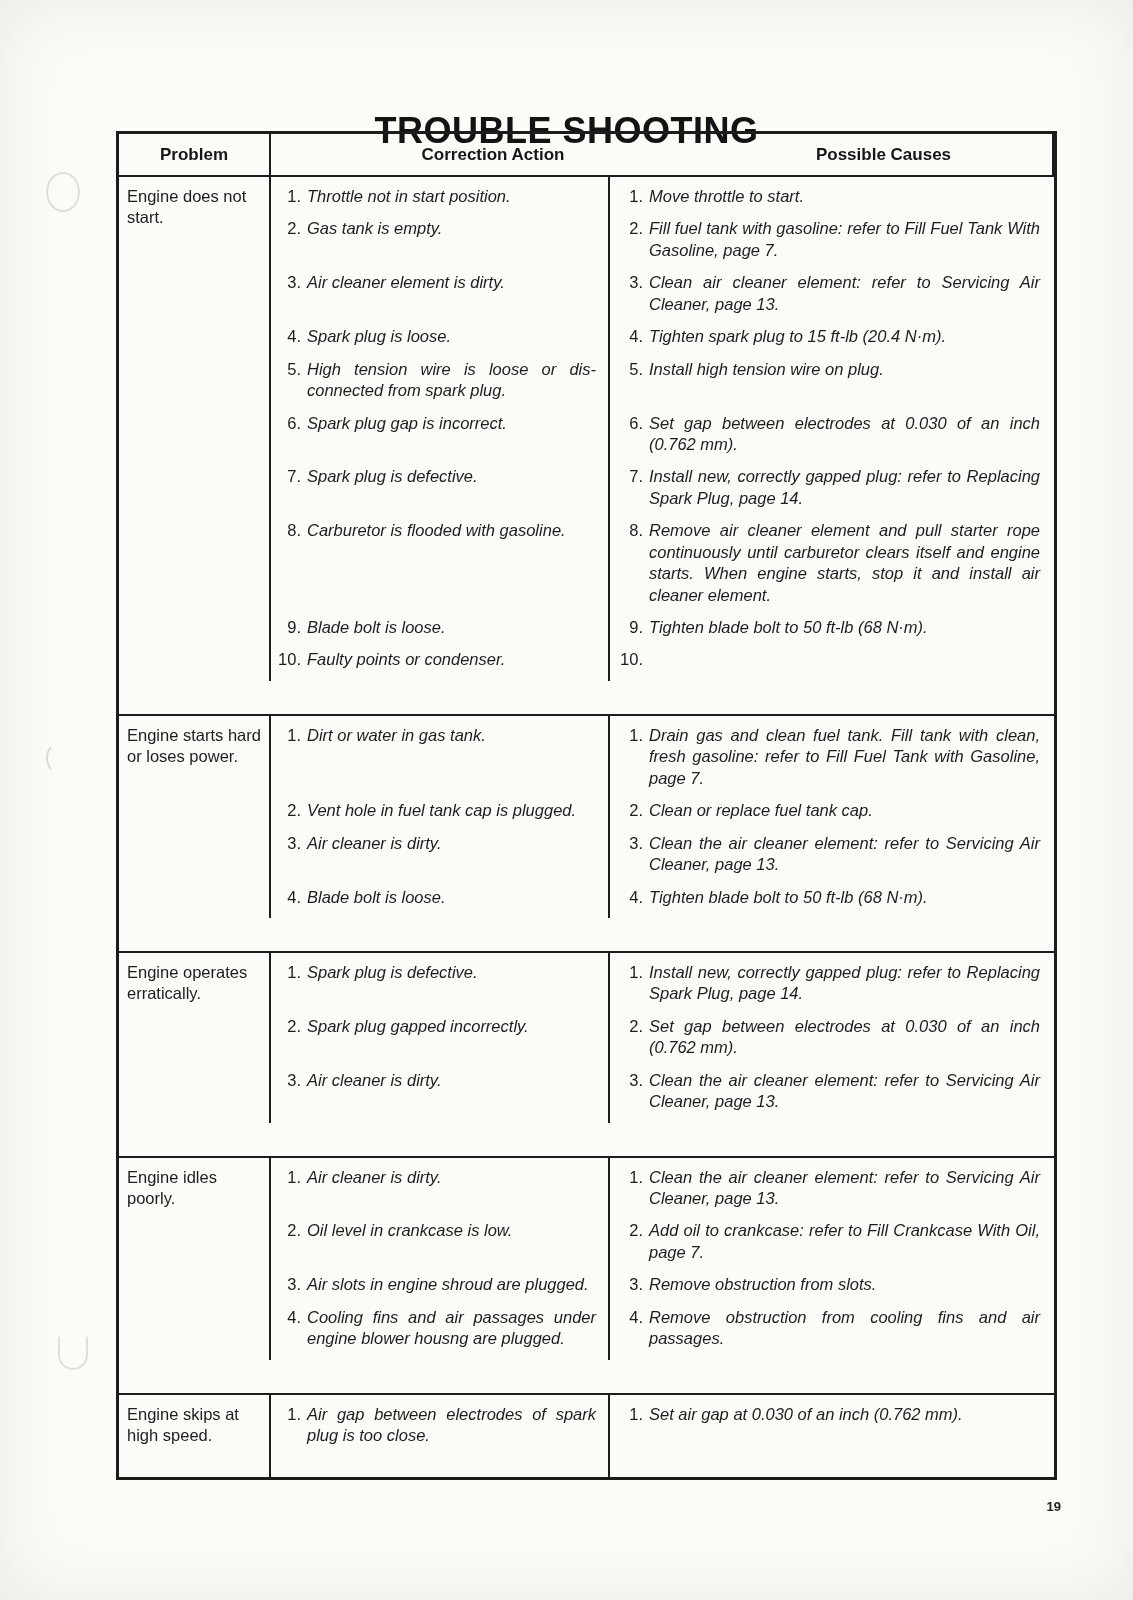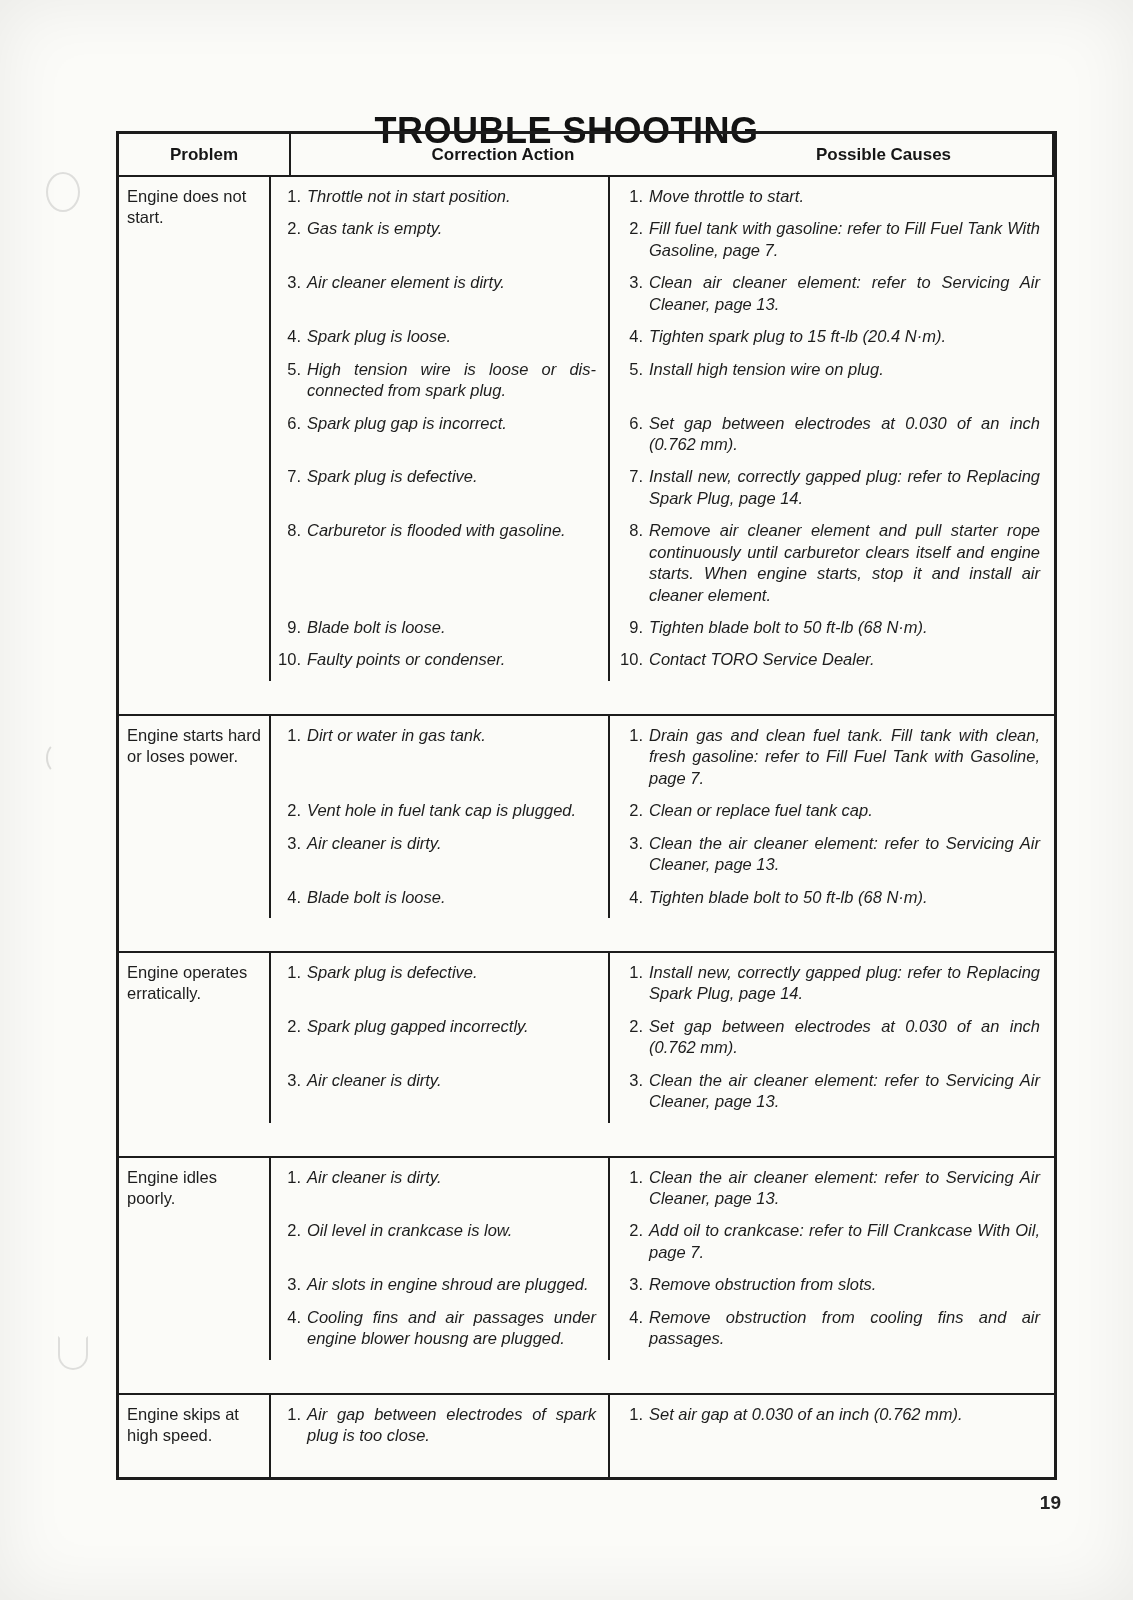--- a/index.html
+++ b/index.html
@@ -39,21 +39,21 @@
     display: flex;
     border-bottom: 2px solid #1c1c1c;
   }
   .th {
     font-weight: 700;
     font-size: 17px;
     text-align: center;
     padding: 11px 4px 10px 4px;
     color: #161616;
   }
-  .th-problem { width: 172px; border-right: 2px solid #1c1c1c; }
+  .th-problem { width: 152px; border-right: 2px solid #1c1c1c; }
   .th-causes  { width: 339px; border-right: 2px solid #1c1c1c; }
   .th-action  { flex: 1; }
 
   .trow { display: flex; }
   .trow + .trow { border-top: 2px solid #1c1c1c; margin-top: 33px; }
   .trow:last-child { min-height: 84px; }
 
   .cell-problem {
     width: 152px;
     border-right: 2px solid #1c1c1c;
@@ -104,21 +104,21 @@
     font-size: 16.5px;
     line-height: 1.3;
     color: #1d1d1d;
     text-align: justify;
     font-style: italic;
   }
   .page-number {
     position: absolute;
     right: 72px;
     bottom: 86px;
-    font-size: 19px;
+    font-size: 13px;
     font-weight: 700;
     color: #222;
   }
   
   .artifact { position: absolute; pointer-events: none; }
   .artifact-1 {
     left: 46px; top: 172px; width: 34px; height: 40px;
     border: 2px solid rgba(110,110,110,0.20);
     border-radius: 50%;
   }
@@ -248,21 +248,20 @@
                 <div class="txt">Tighten blade bolt to 50 ft-lb (68 N·m).</div>
               </div>
             </div>
             <div class="pair">
               <div class="pair-cause">
                 <div class="num">10.</div>
                 <div class="txt">Faulty points or condenser.</div>
               </div>
               <div class="pair-action">
                 <div class="num">10.</div>
-                <div class="txt">Contact TORO Service Dealer.</div>
               </div>
             </div>
           </div>
         </div>
         <div class="trow">
           <div class="cell-problem">Engine starts hard or loses power.</div>
           <div class="pairs">
             <div class="pair">
               <div class="pair-cause">
                 <div class="num">1.</div>

